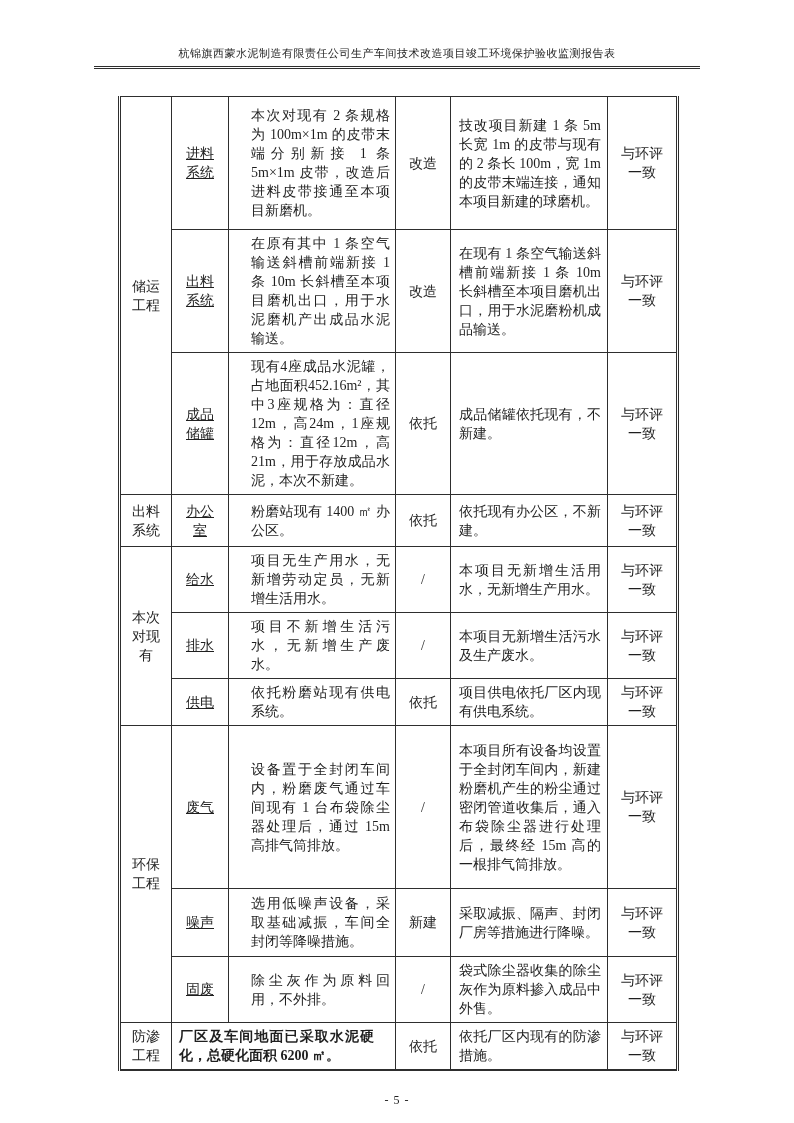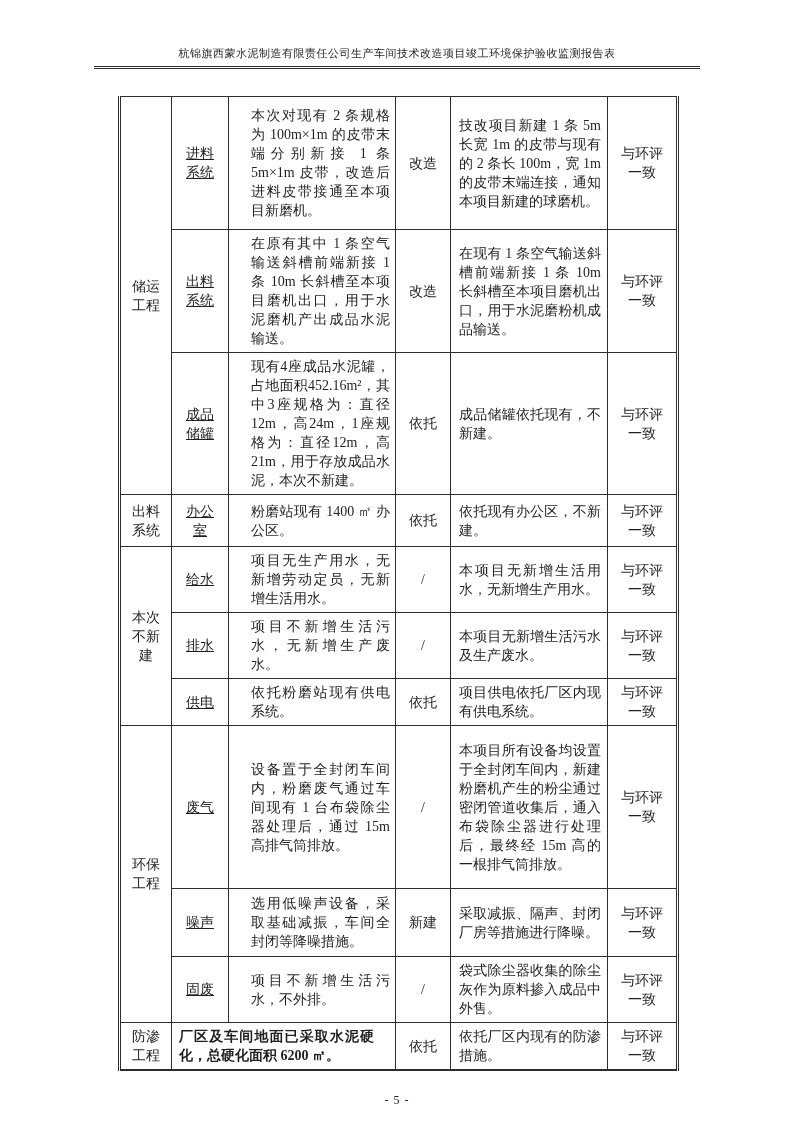--- a/index.html
+++ b/index.html
@@ -115,21 +115,21 @@
       </tr>
       <tr class="r3">
         <td class="c1">出料系统</td>
         <td class="c2">办公室</td>
         <td class="c3">粉磨站现有 1400 ㎡ 办公区。</td>
         <td class="c4">依托</td>
         <td class="c5">依托现有办公区，不新建。</td>
         <td class="c6">与环评一致</td>
       </tr>
       <tr class="r4">
-        <td class="c1" rowspan="3">本次不新建</td>
+        <td class="c1" rowspan="3">本次对现有</td>
         <td class="c2">给水</td>
         <td class="c3">项目无生产用水，无新增劳动定员，无新增生活用水。</td>
         <td class="c4">/</td>
         <td class="c5">本项目无新增生活用水，无新增生产用水。</td>
         <td class="c6">与环评一致</td>
       </tr>
       <tr class="r5">
         <td class="c2">排水</td>
         <td class="c3">项目不新增生活污水，无新增生产废水。</td>
         <td class="c4">/</td>
@@ -153,21 +153,21 @@
       </tr>
       <tr class="r8">
         <td class="c2">噪声</td>
         <td class="c3">选用低噪声设备，采取基础减振，车间全封闭等降噪措施。</td>
         <td class="c4">新建</td>
         <td class="c5">采取减振、隔声、封闭厂房等措施进行降噪。</td>
         <td class="c6">与环评一致</td>
       </tr>
       <tr class="r9">
         <td class="c2">固废</td>
-        <td class="c3">项目不新增生活污水，不外排。</td>
+        <td class="c3">除尘灰作为原料回用，不外排。</td>
         <td class="c4">/</td>
         <td class="c5">袋式除尘器收集的除尘灰作为原料掺入成品中外售。</td>
         <td class="c6">与环评一致</td>
       </tr>
       <tr class="r10">
         <td class="c1">防渗工程</td>
         <td class="c3m" colspan="2">厂区及车间地面已采取水泥硬化，总硬化面积 6200 ㎡。</td>
         <td class="c4">依托</td>
         <td class="c5">依托厂区内现有的防渗措施。</td>
         <td class="c6">与环评一致</td>

